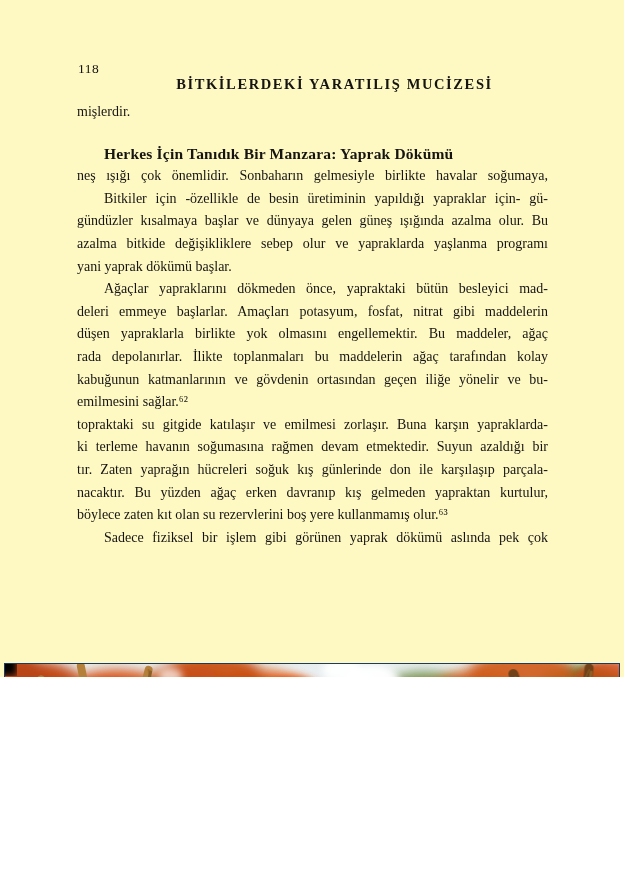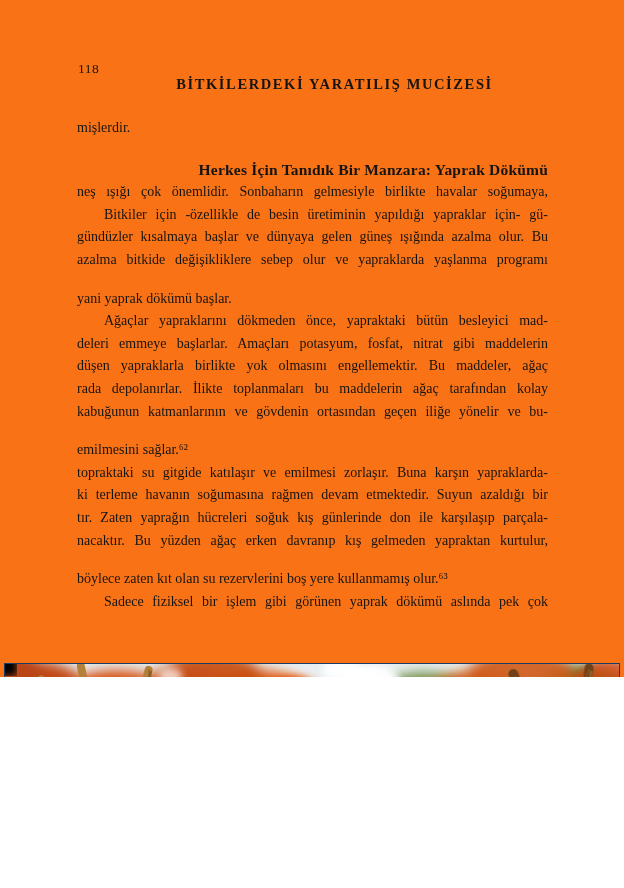--- a/index.html
+++ b/index.html
@@ -1,44 +1,44 @@
 <!DOCTYPE html>
 <html><head>
 <meta charset="utf-8">
 <style>
   * { margin:0; padding:0; box-sizing:border-box; }
   html,body { background:#ffffff; }
   .page {
     position:relative; width:624px; height:677px;
-    background:#f97316; overflow:hidden;
+    background:#fef9c3; overflow:hidden;
     font-family:"Liberation Serif","DejaVu Serif",serif;
     color:#161412;
   }
   .pagenum {
     position:absolute; top:61px; left:78px;
     font-size:13.5px; letter-spacing:.5px;
   }
   .runtitle {
     position:absolute; top:76px; left:55px; right:10px;
     text-align:center; font-weight:bold;
     font-size:14.5px; letter-spacing:1.6px;
   }
   .bodytext {
     position:absolute; left:77px; top:101px; width:471px;
     font-size:14px; line-height:22.6px;
   }
   .ln {
     display:block; text-align:justify; text-align-last:justify;
     white-space:nowrap; overflow:hidden;
   }
-  .ln.last { text-align-last:left;margin-top:16px; }
+  .ln.last { text-align-last:left; }
   .ln.first { text-indent:27px; }
   .heading {
     font-weight:bold; font-size:15.5px; margin-top:19px;
-    padding-left:27px; letter-spacing:.2px; white-space:nowrap;text-align:right;
+    padding-left:27px; letter-spacing:.2px; white-space:nowrap;
   }
   .photo {
     position:absolute; left:4px; top:663px; width:616px; height:225px;
     border:1.5px solid #1c3a66; border-bottom:none;
     overflow:hidden; background:#fff;
   }
   .photo svg { display:block; width:100%; height:100%; }
 </style>
 </head>
 <body>

